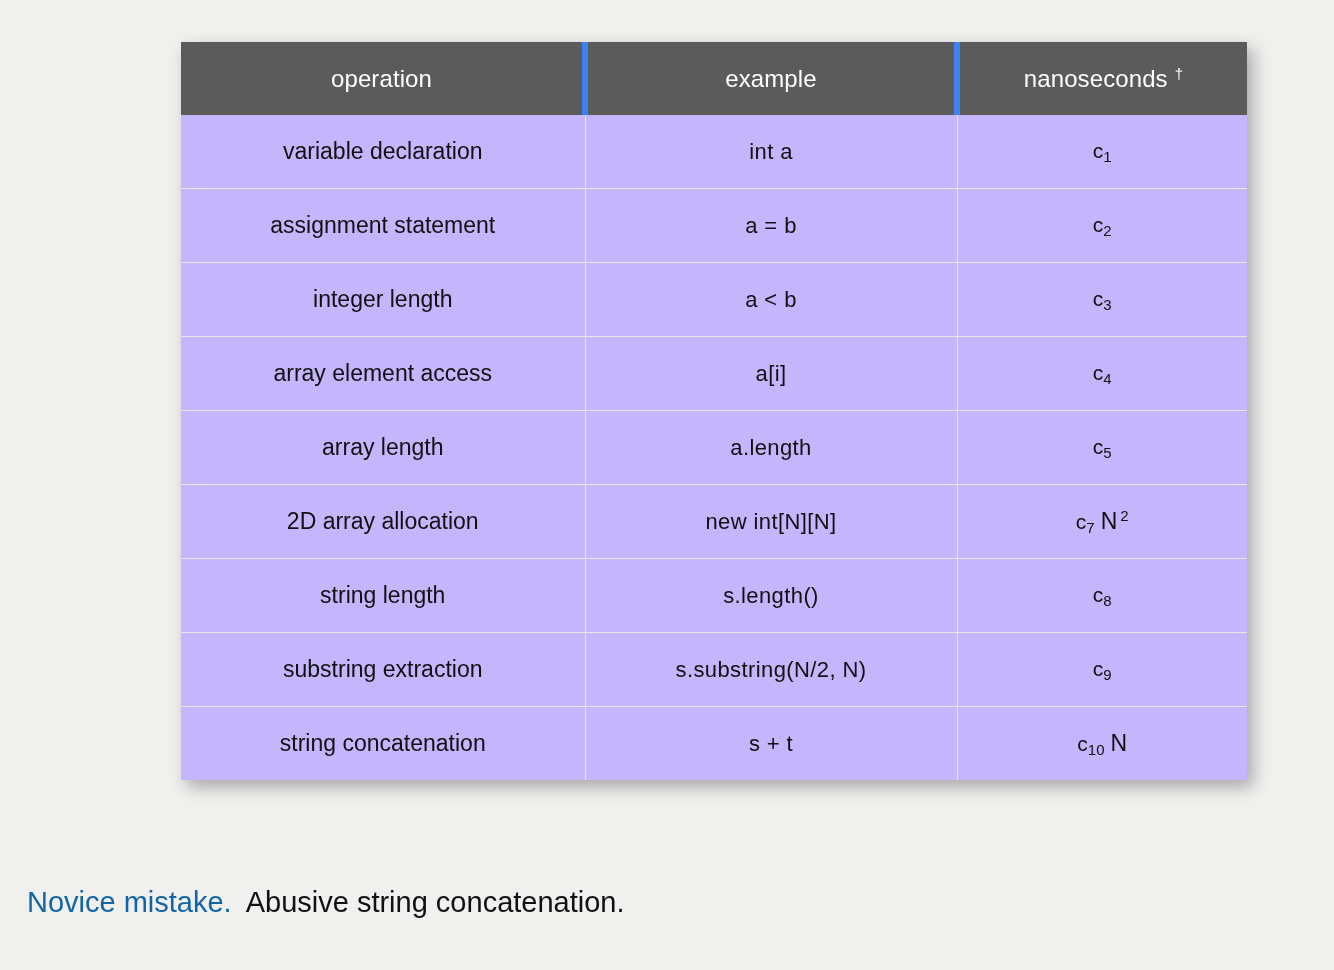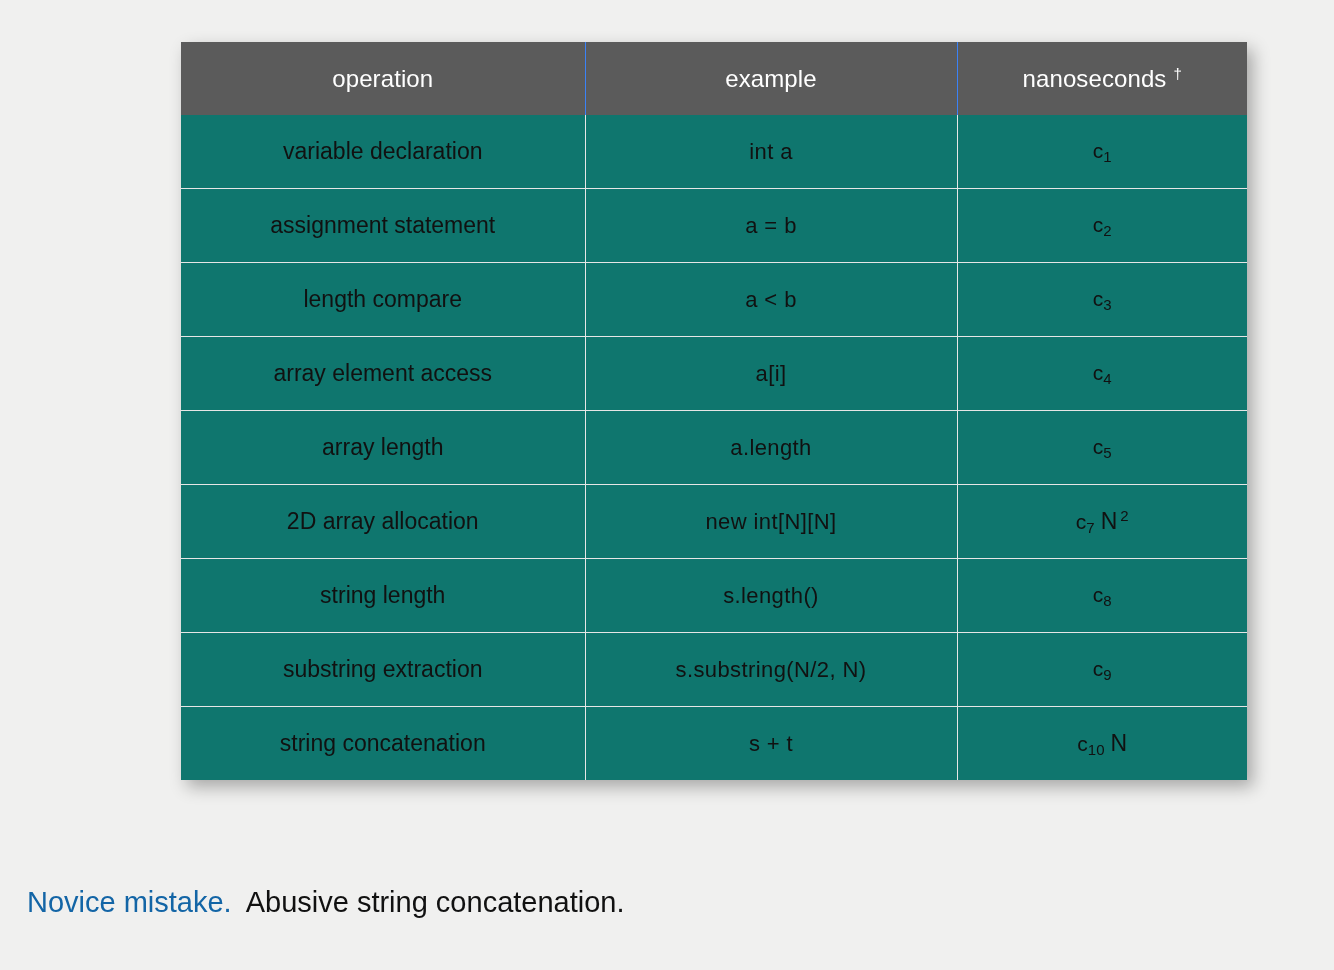--- a/index.html
+++ b/index.html
@@ -34,38 +34,38 @@
   table.cost-table col.c-ns   { width: 290px; }
 
   thead th {
     background: #5b5b5b;
     color: #ffffff;
     font-weight: normal;
     font-size: 24px;
     height: 71px;
     text-align: center;
     vertical-align: middle;
-    border-right: 1px solid #3b82f6;
+    border-right: 6px solid #3b82f6;
     letter-spacing: .1px;
   }
   thead th:last-child { border-right: none; }
 
   .dagger {
     font-size: 15px;
     vertical-align: 8px;
     margin-left: 7px;
   }
 
   tbody td {
     height: 71px;
     text-align: center;
     vertical-align: middle;
     border-top: 1px solid #e6e6e6;
     border-right: 1px solid #e6e6e6;
-    background: #0f766e;
+    background: #c4b5fd;
     color: #111111;
   }
   tbody td:last-child { border-right: none; }
   tbody tr:first-child td { border-top: none; }
 
   td.op-cell {
     font-size: 23px;
     font-family: "Liberation Sans", sans-serif;
   }
   td.ex-cell {
@@ -138,21 +138,21 @@
           <td class="op-cell">variable declaration</td>
           <td class="ex-cell">int a</td>
           <td class="ns-cell"><span class="cv">c</span><span class="sub">1</span></td>
         </tr>
         <tr>
           <td class="op-cell">assignment statement</td>
           <td class="ex-cell">a = b</td>
           <td class="ns-cell"><span class="cv">c</span><span class="sub">2</span></td>
         </tr>
         <tr>
-          <td class="op-cell">length compare</td>
+          <td class="op-cell">integer length</td>
           <td class="ex-cell">a &lt; b</td>
           <td class="ns-cell"><span class="cv">c</span><span class="sub">3</span></td>
         </tr>
         <tr>
           <td class="op-cell">array element access</td>
           <td class="ex-cell">a[i]</td>
           <td class="ns-cell"><span class="cv">c</span><span class="sub">4</span></td>
         </tr>
         <tr>
           <td class="op-cell">array length</td>

